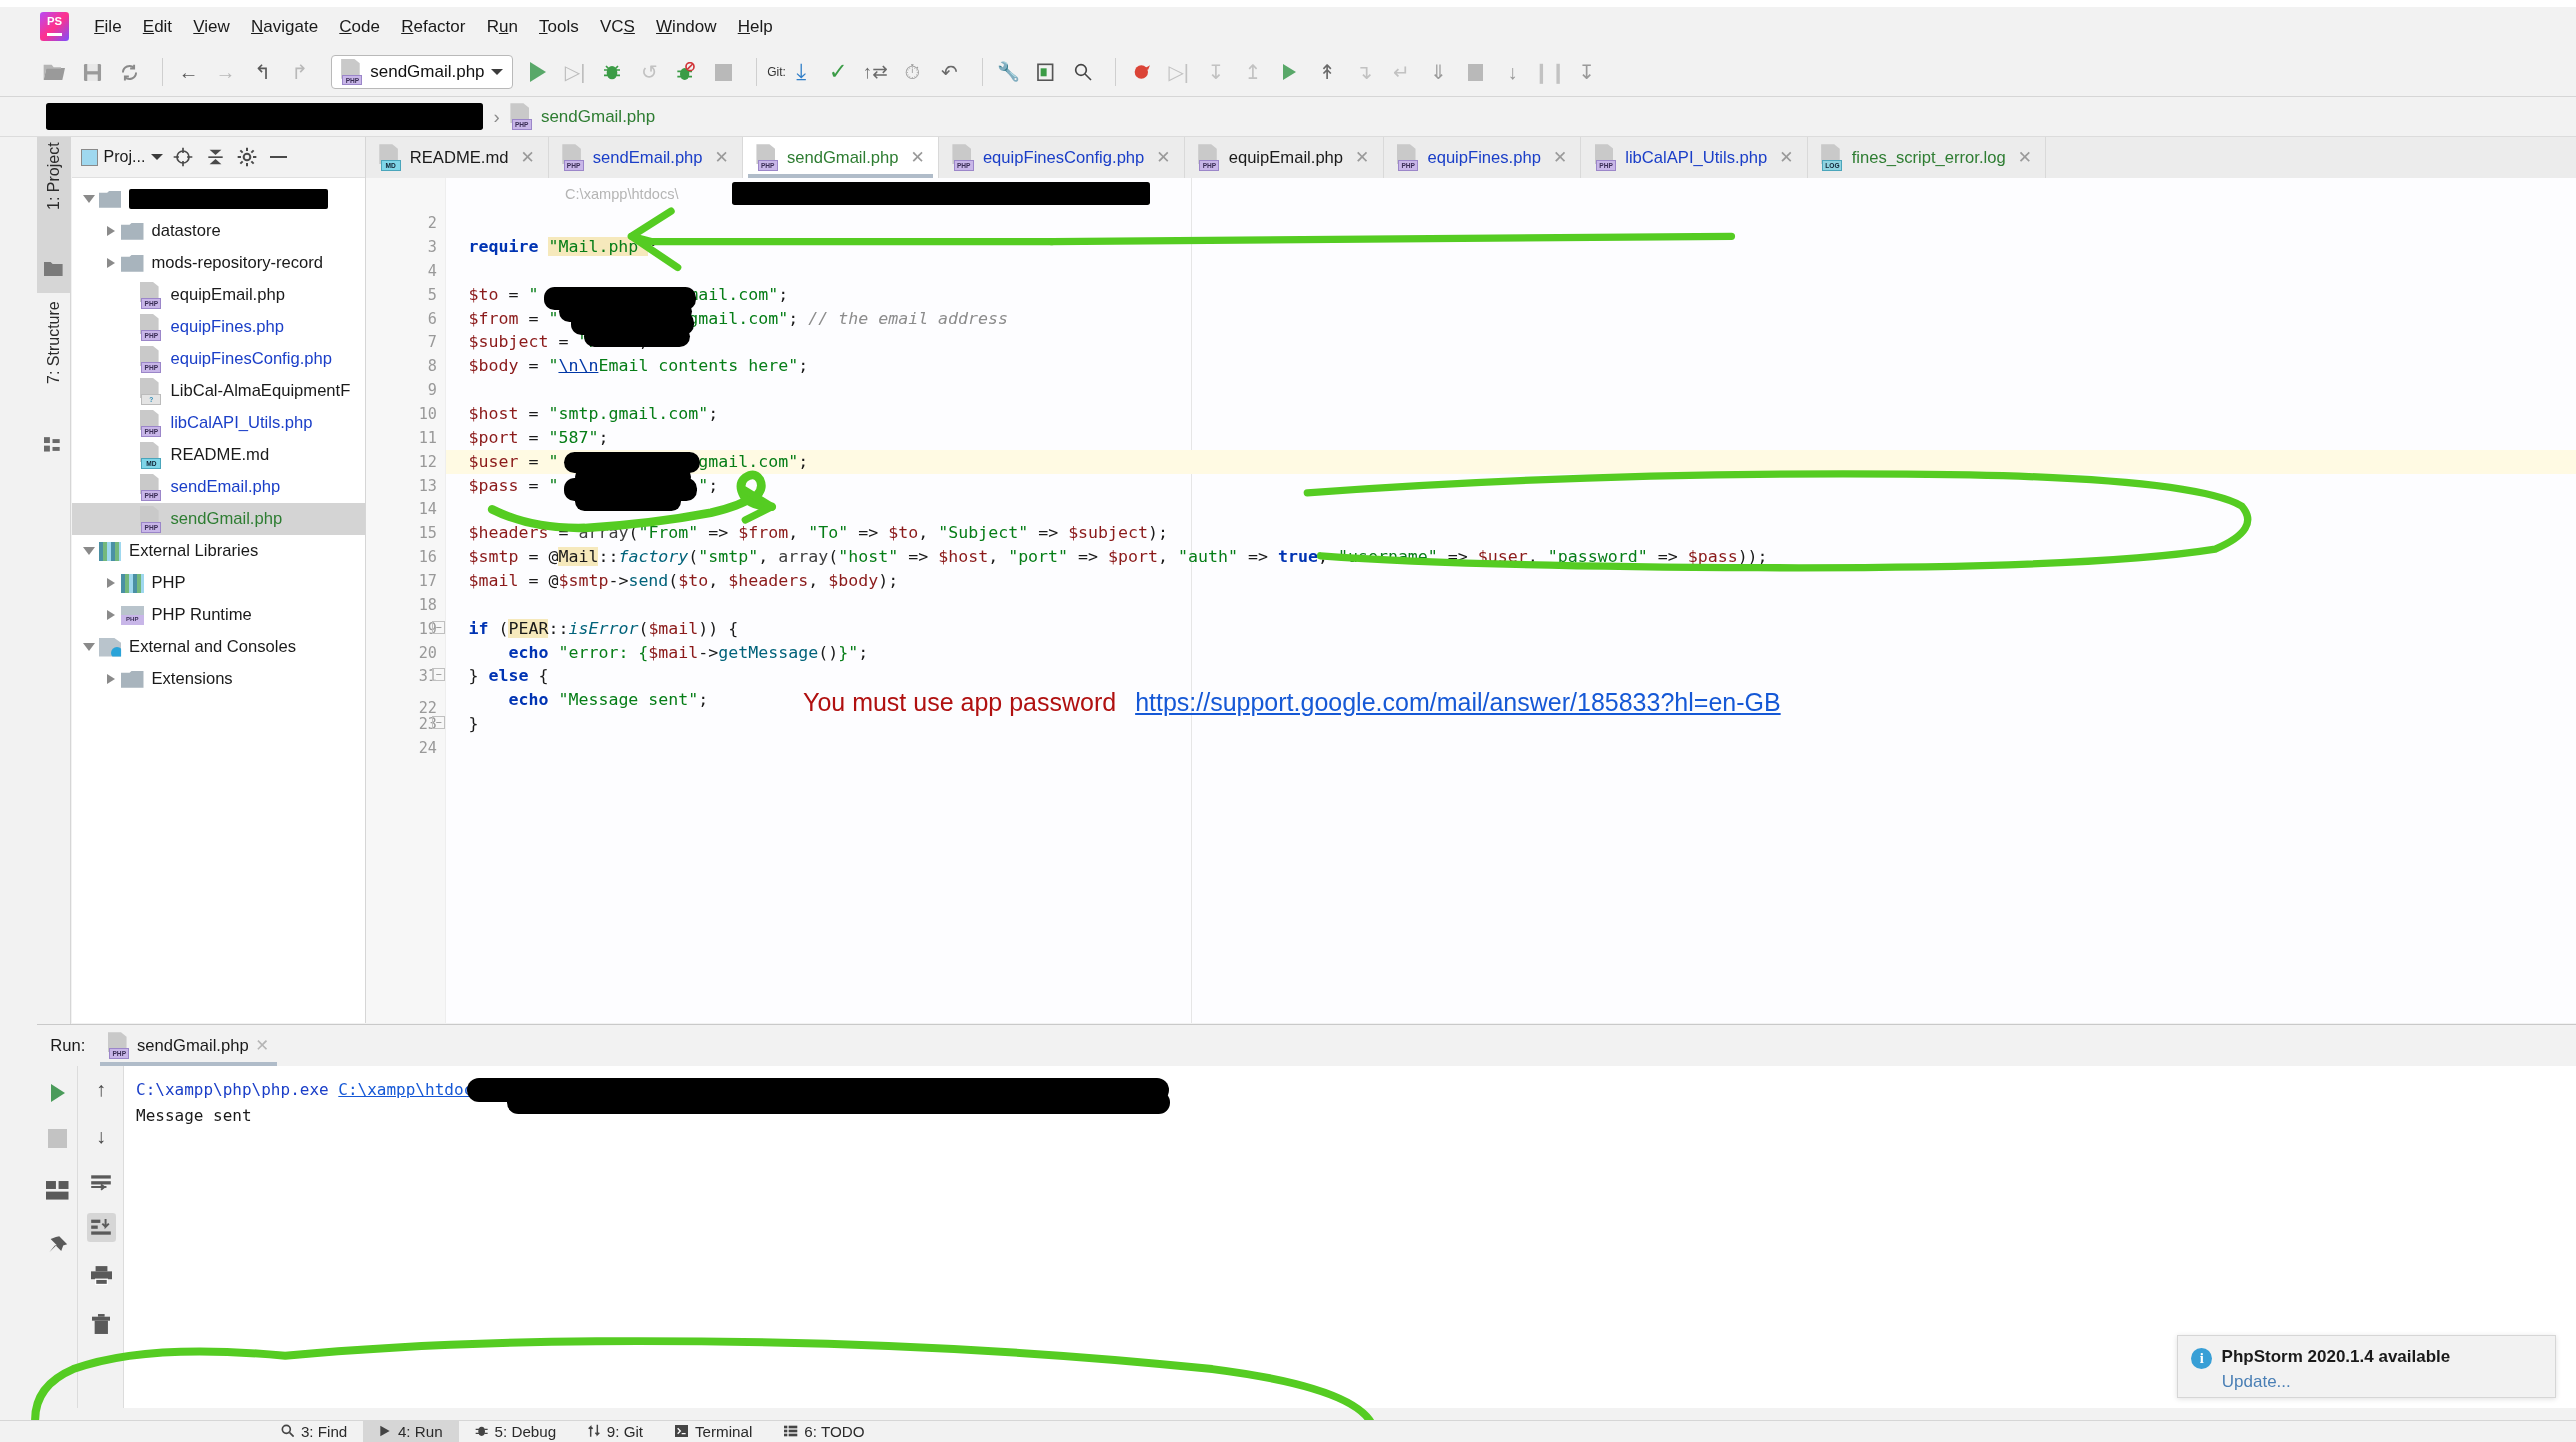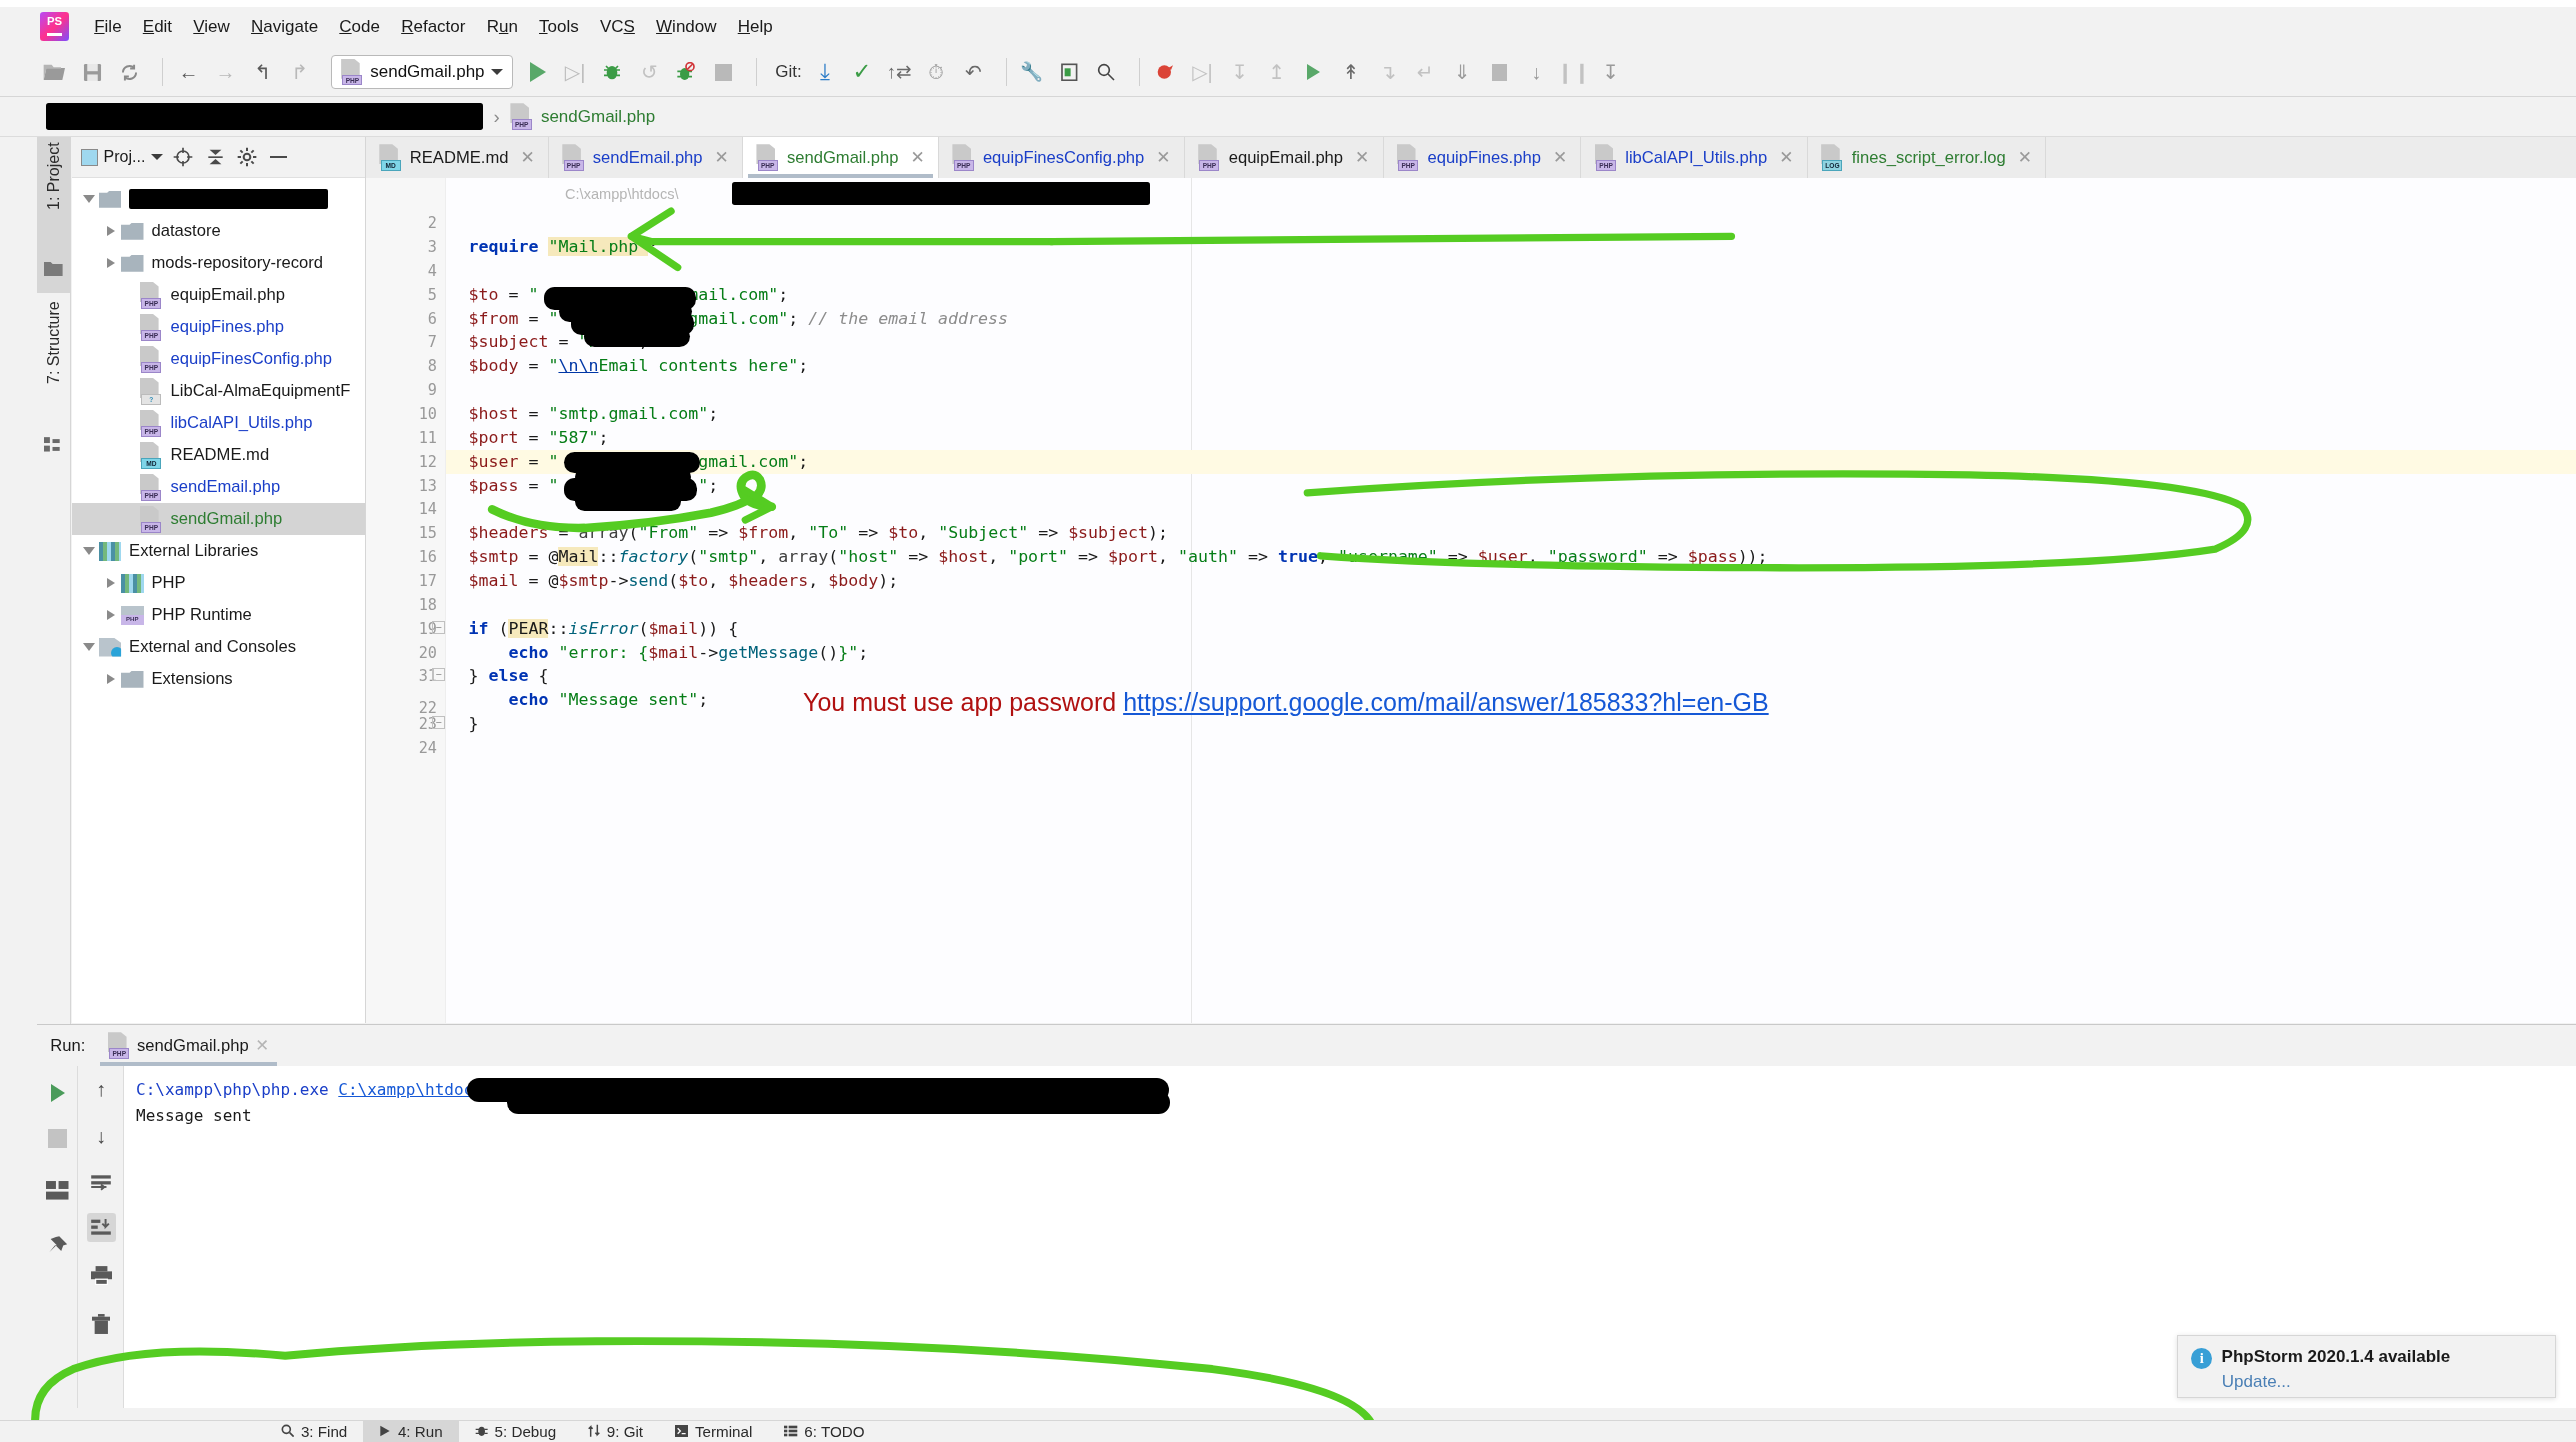--- a/index.html
+++ b/index.html
@@ -81,21 +81,21 @@
     background:#c8b6e8; border:0.7px solid #9b86c9; font-size:6.6px; color:#3a2e55;
     text-align:center; line-height:9.3px; font-weight:bold;
     font-family:"Liberation Sans",sans-serif;
   }
   .php-badge.md .pl { background:#7fd5e8; border-color:#4aa5bb; color:#123; }
   .php-badge.log .pl { background:#8fd3e0; border-color:#4aa5bb; color:#123; }
   .tri-right {
     width:0;height:0;border-left:16px solid #59a869;
     border-top:10px solid transparent;border-bottom:10px solid transparent;
   }
-  .git-label { font-size:17px; color:#333; margin:0 8px; }
+  .git-label { font-size:12px; color:#333; margin:0 0; }
 
   
   .navbar {
     position:absolute; left:0; top:97px; width:2576px; height:40px;
     background:#f2f2f2; display:flex; align-items:center; padding-left:46px;
     border-bottom:0.7px solid #dcdcdc;
   }
   .nav-redact { width:437px; height:26.5px; background:#000; border-radius:2.7px; }
   .nav-sep { font-size:18.6px; color:#8a8a8a; margin:0 10.6px; }
   .nav-file { font-size:17px; color:#2e7d32; margin-left:8px; }
@@ -217,21 +217,21 @@
 
   .code-redact { position:absolute; background:#000; border-radius:10.6px; }
 
   
   .anno { position:absolute; pointer-events:none; }
   .anno-text {
     position:absolute; color:#b01010; font-size:25px; white-space:nowrap;
     font-family:"Liberation Sans",sans-serif;
   }
   .anno-link {
-    color:#1558d6; text-decoration:underline; font-size:25px;
+    color:#1558d6; text-decoration:underline; font-size:25px;margin-left:12px;
   }
 
   
   .runpanel {
     position:absolute; left:37px; top:1024px; width:2539px; height:384px;
     background:#f2f2f2; border-top:0.7px solid #c9c9c9;
   }
   .runhdr { display:flex; align-items:center; height:41px; padding-left:13.3px; gap:12px; }
   .runhdr .lbl { font-size:16.6px; color:#1a1a1a; }
   .runtab {

